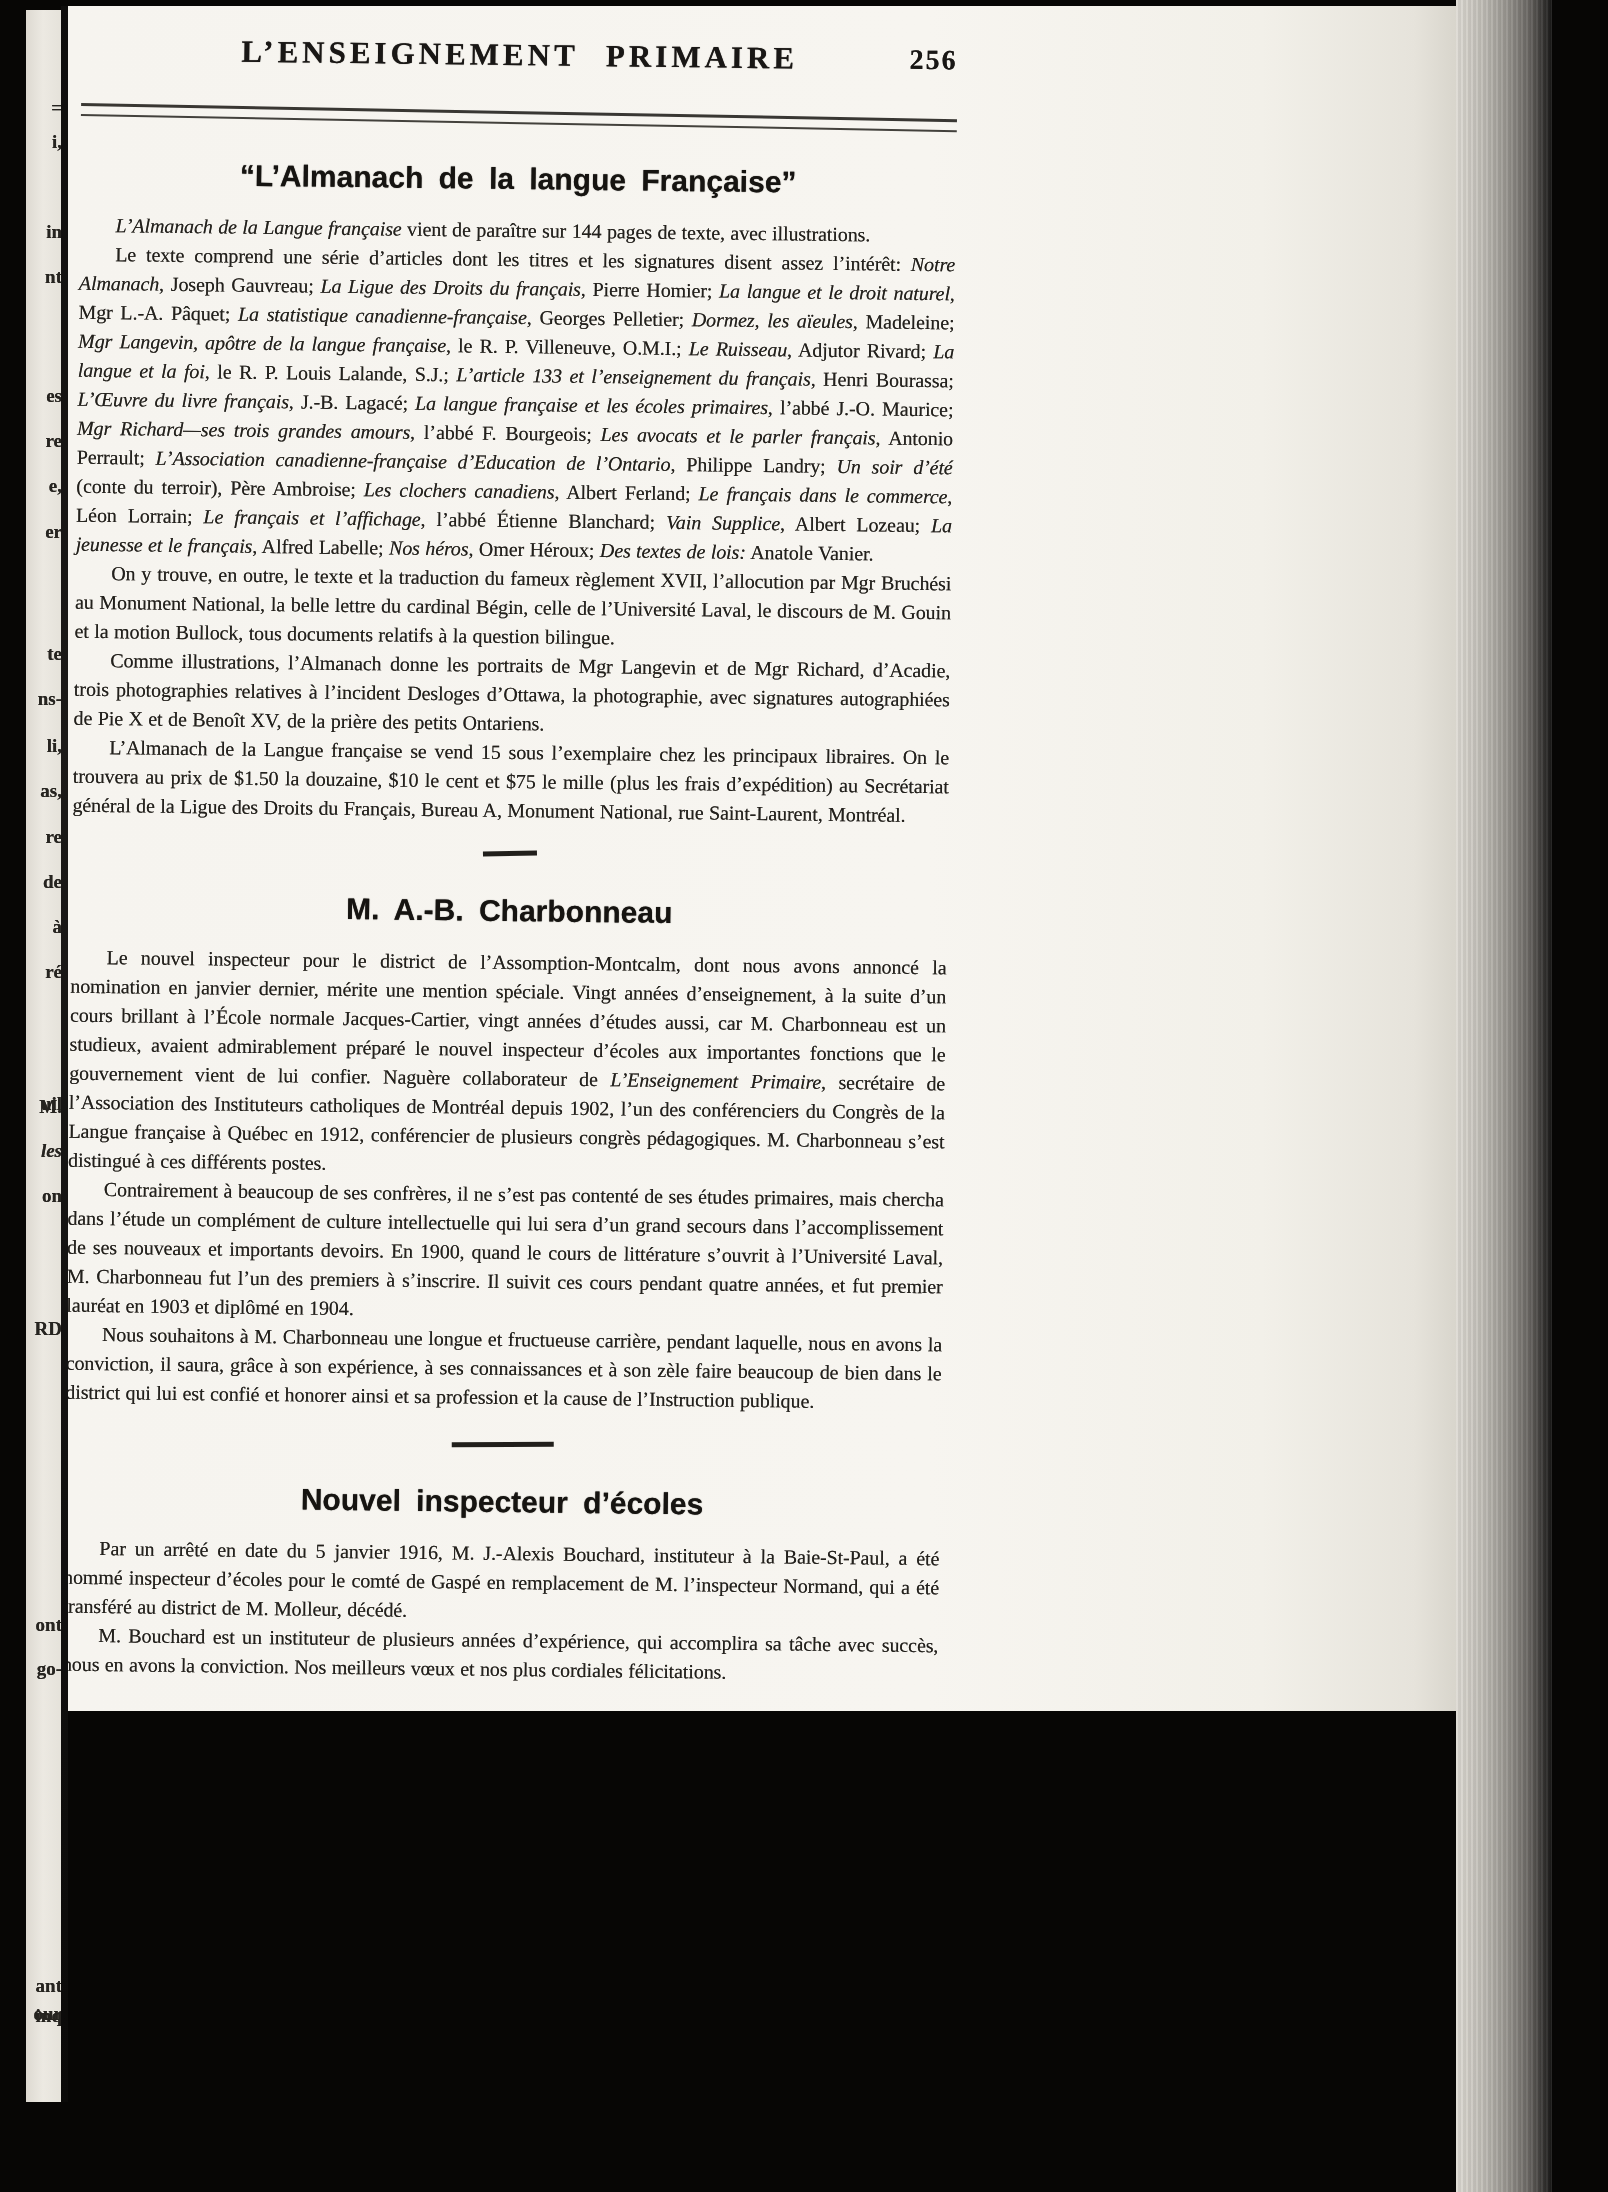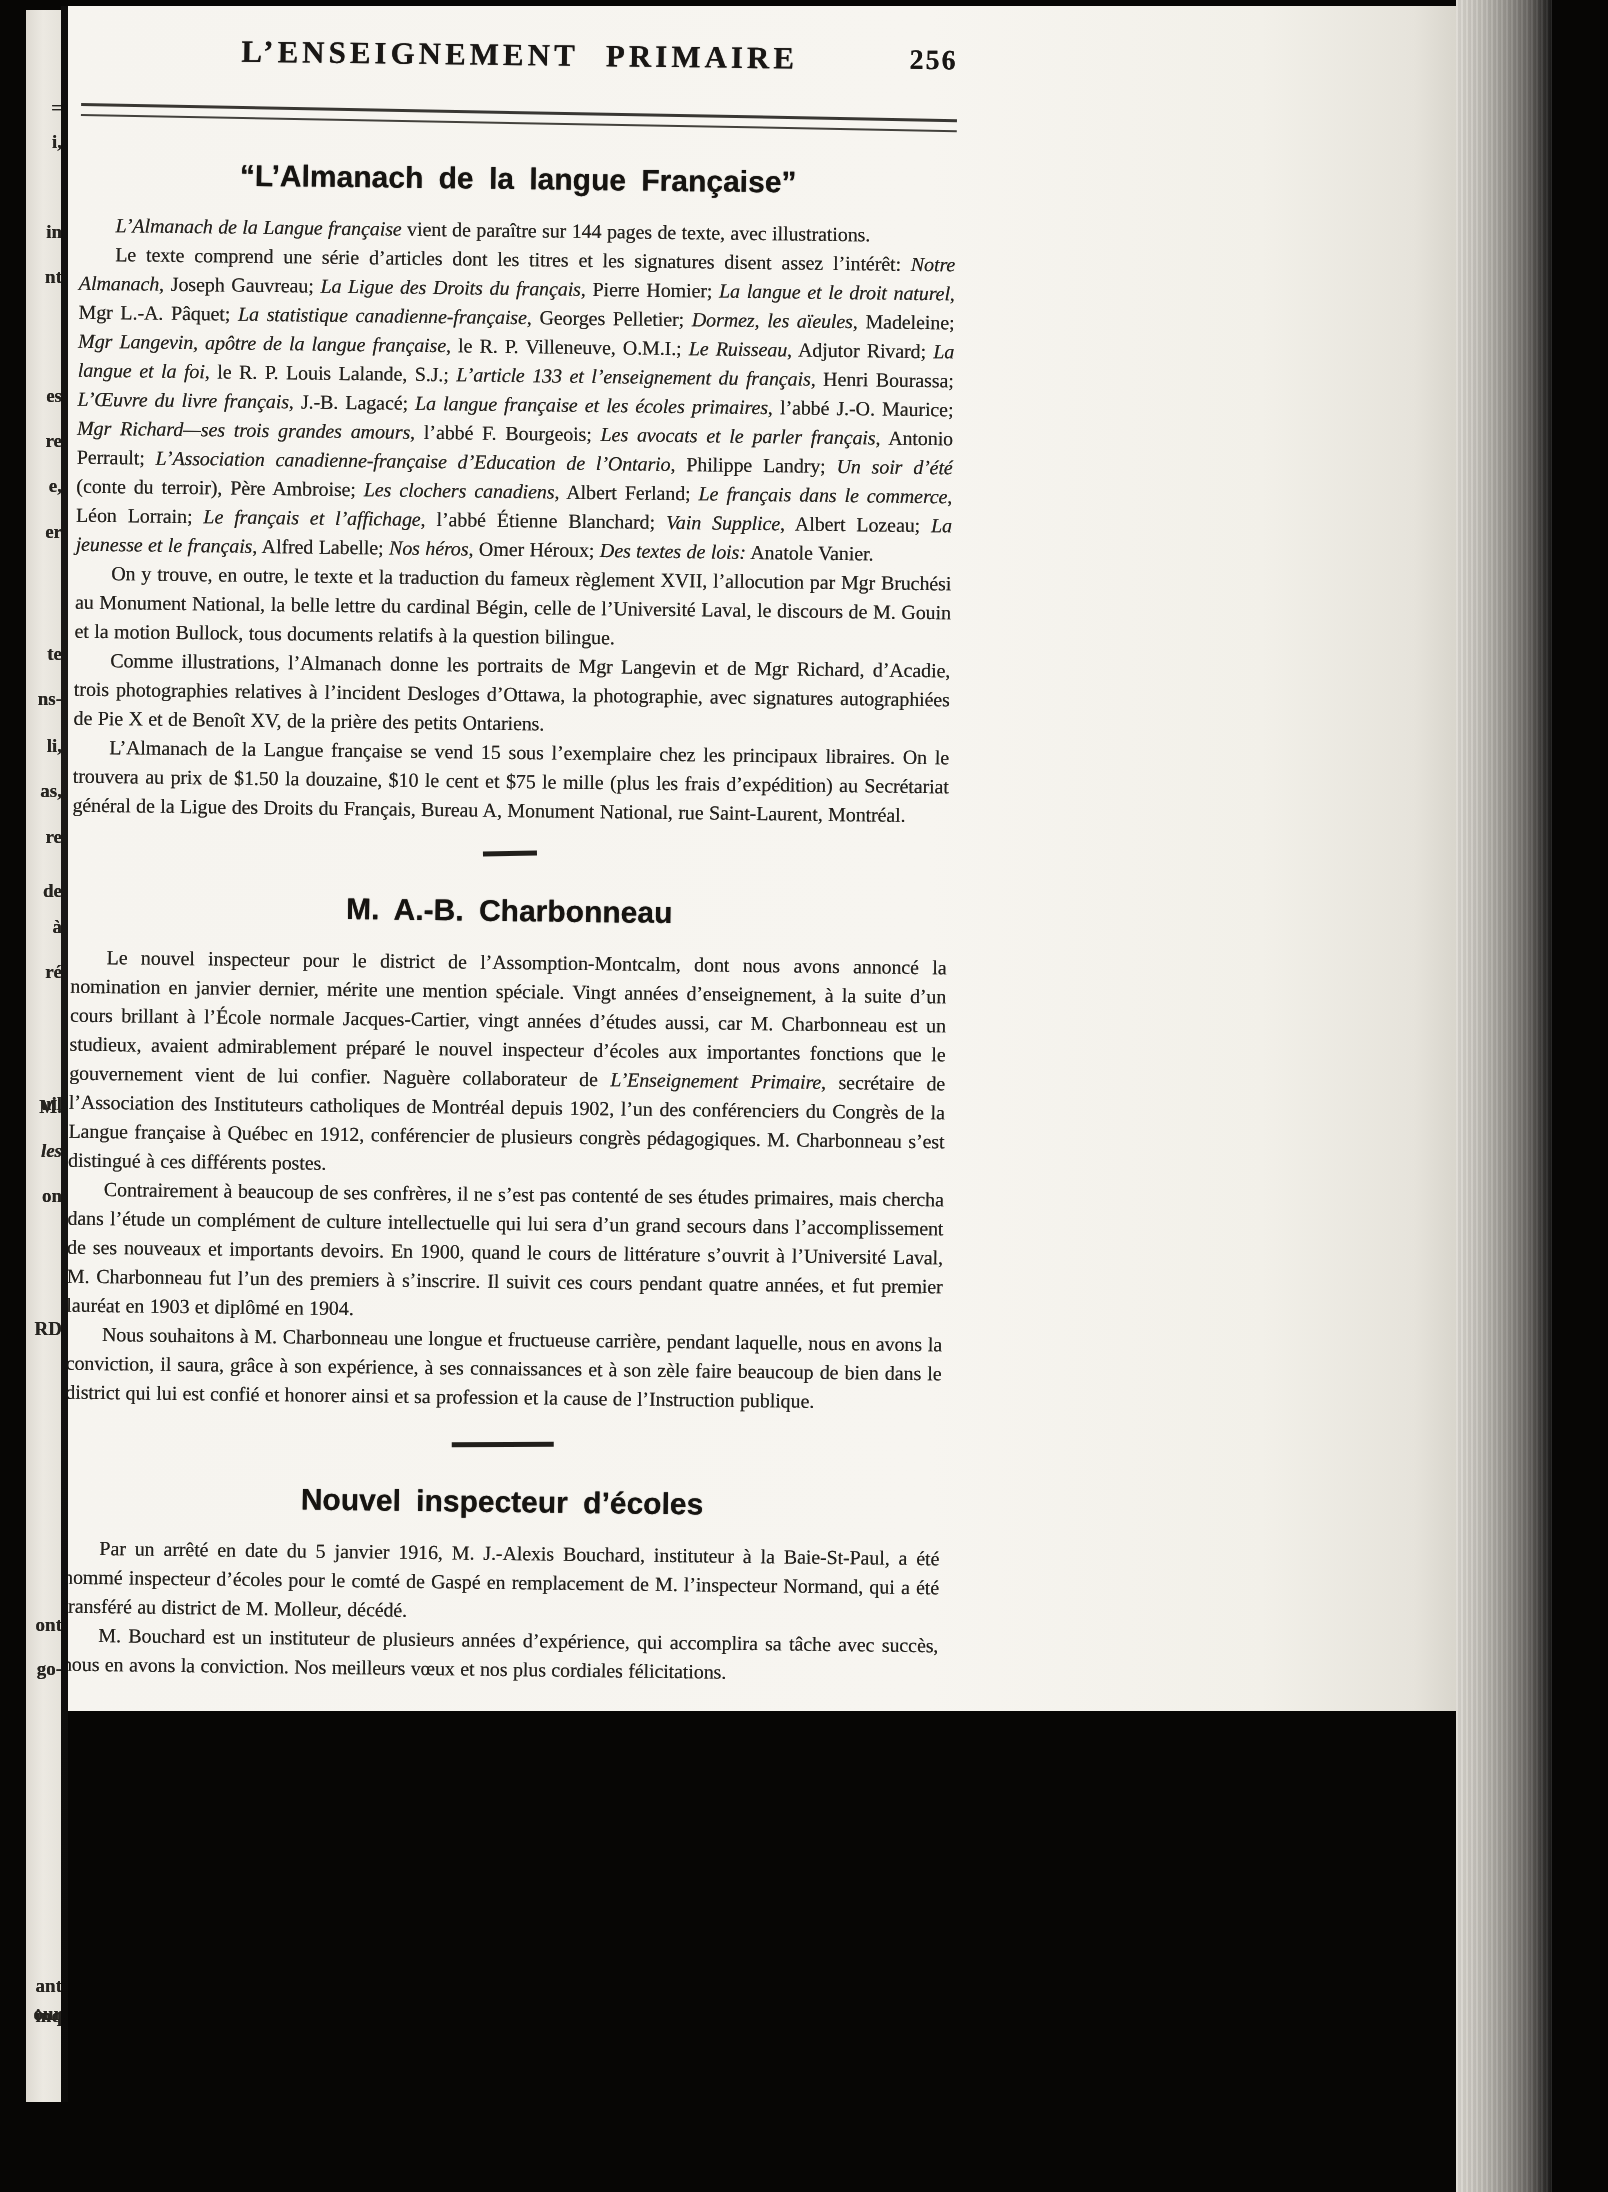--- a/index.html
+++ b/index.html
@@ -107,21 +107,21 @@
       <span class="frag" style="top: 257px;">nt</span>
       <span class="frag" style="top: 376px;">es</span>
       <span class="frag" style="top: 421px;">re</span>
       <span class="frag" style="top: 466px;">e,</span>
       <span class="frag" style="top: 512px;">er</span>
       <span class="frag" style="top: 634px;">te</span>
       <span class="frag" style="top: 679px;">ns-</span>
       <span class="frag" style="top: 726px;">li,</span>
       <span class="frag" style="top: 771px;">as,</span>
       <span class="frag" style="top: 817px;">re</span>
-      <span class="frag" style="top: 862px; margin-top: 9px;">de</span>
+      <span class="frag" style="top: 862px;">de</span>
       <span class="frag" style="top: 907px;">à</span>
       <span class="frag" style="top: 952px; margin-left: 17px;">ré</span>
       <span class="frag" style="top: 1084px;">uil</span>
       <span class="frag" style="top: 1087px;">M.</span>
       <span class="frag" style="top: 1131px; font-style: italic;">les</span>
       <span class="frag" style="top: 1176px;">on</span>
       <span class="frag" style="top: 1309px;">RD</span>
       <span class="frag" style="top: 1605px;">ont</span>
       <span class="frag" style="top: 1649px;">go-</span>
       <span class="frag" style="top: 1966px; margin-left: 24px;">ant</span>

